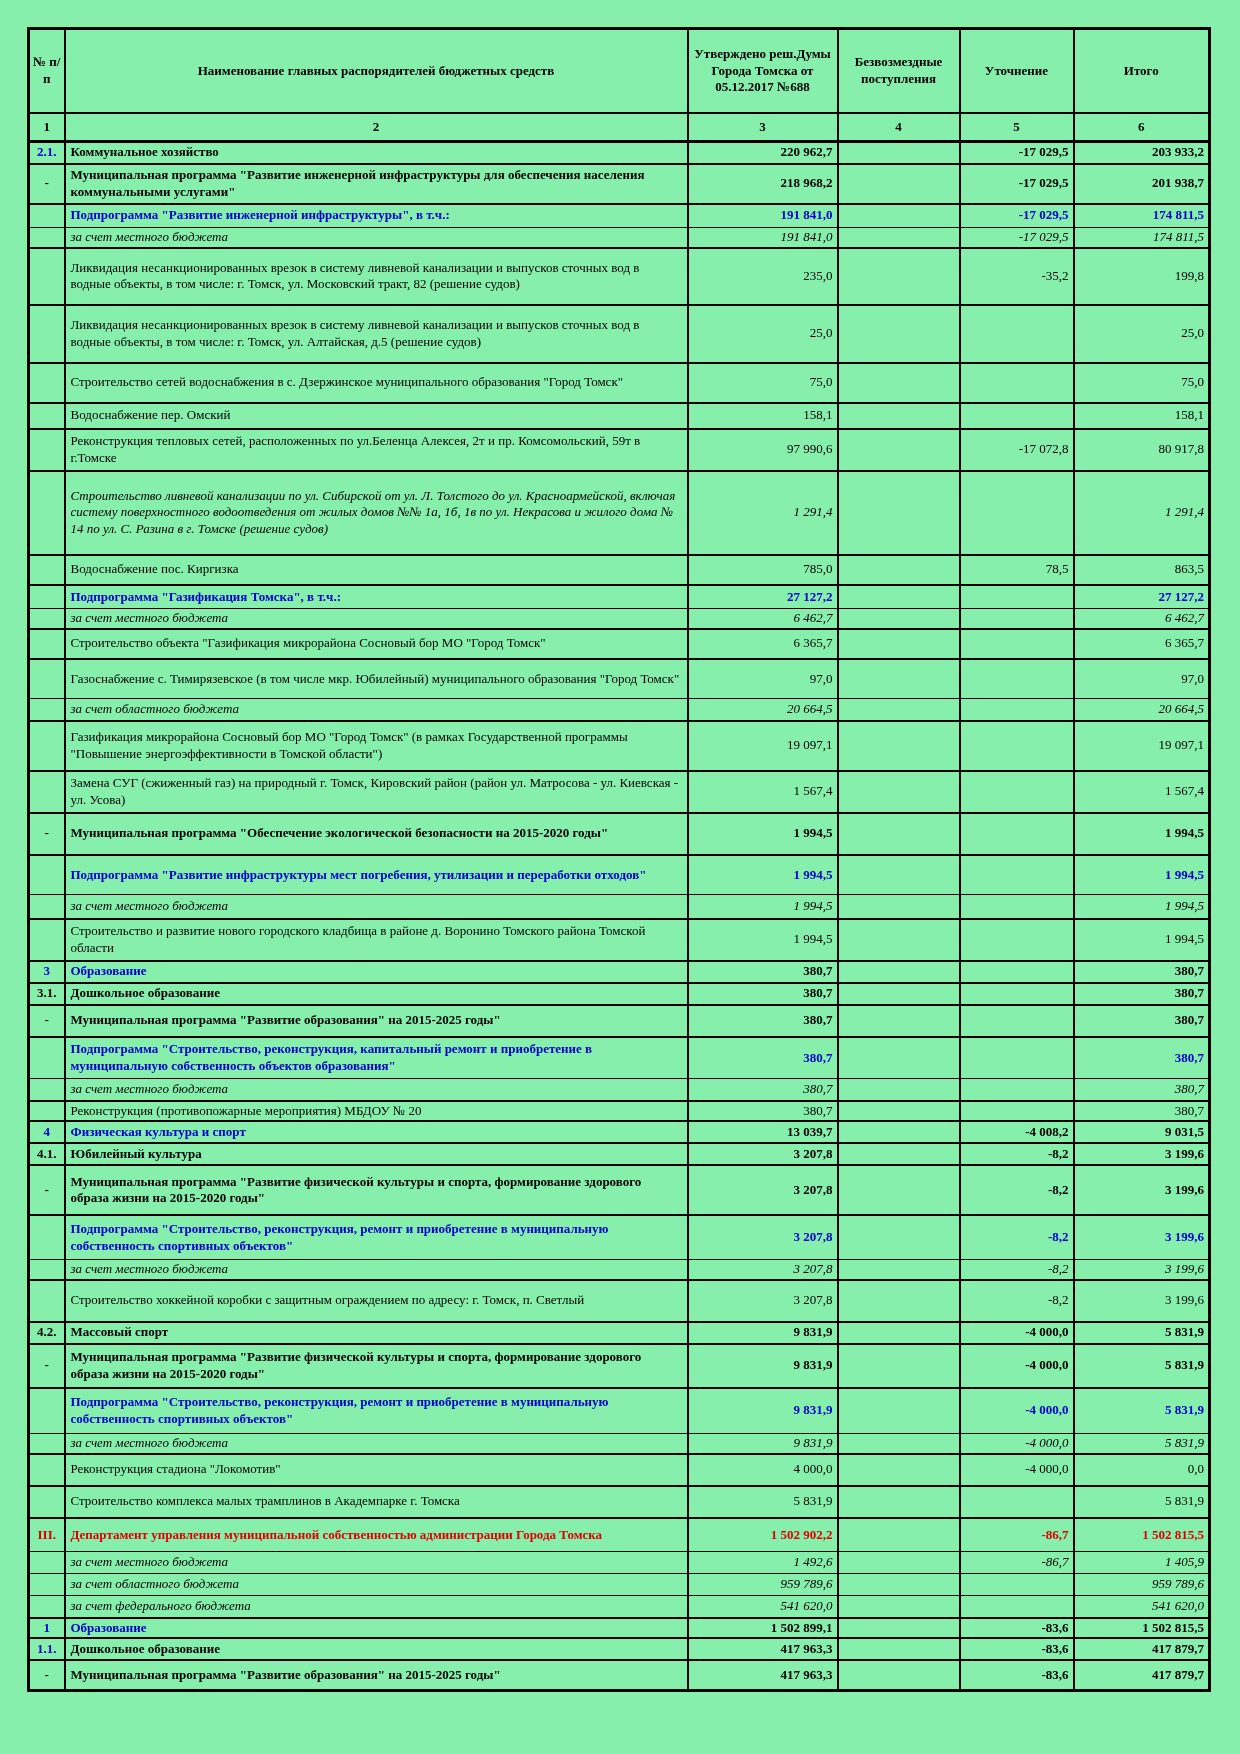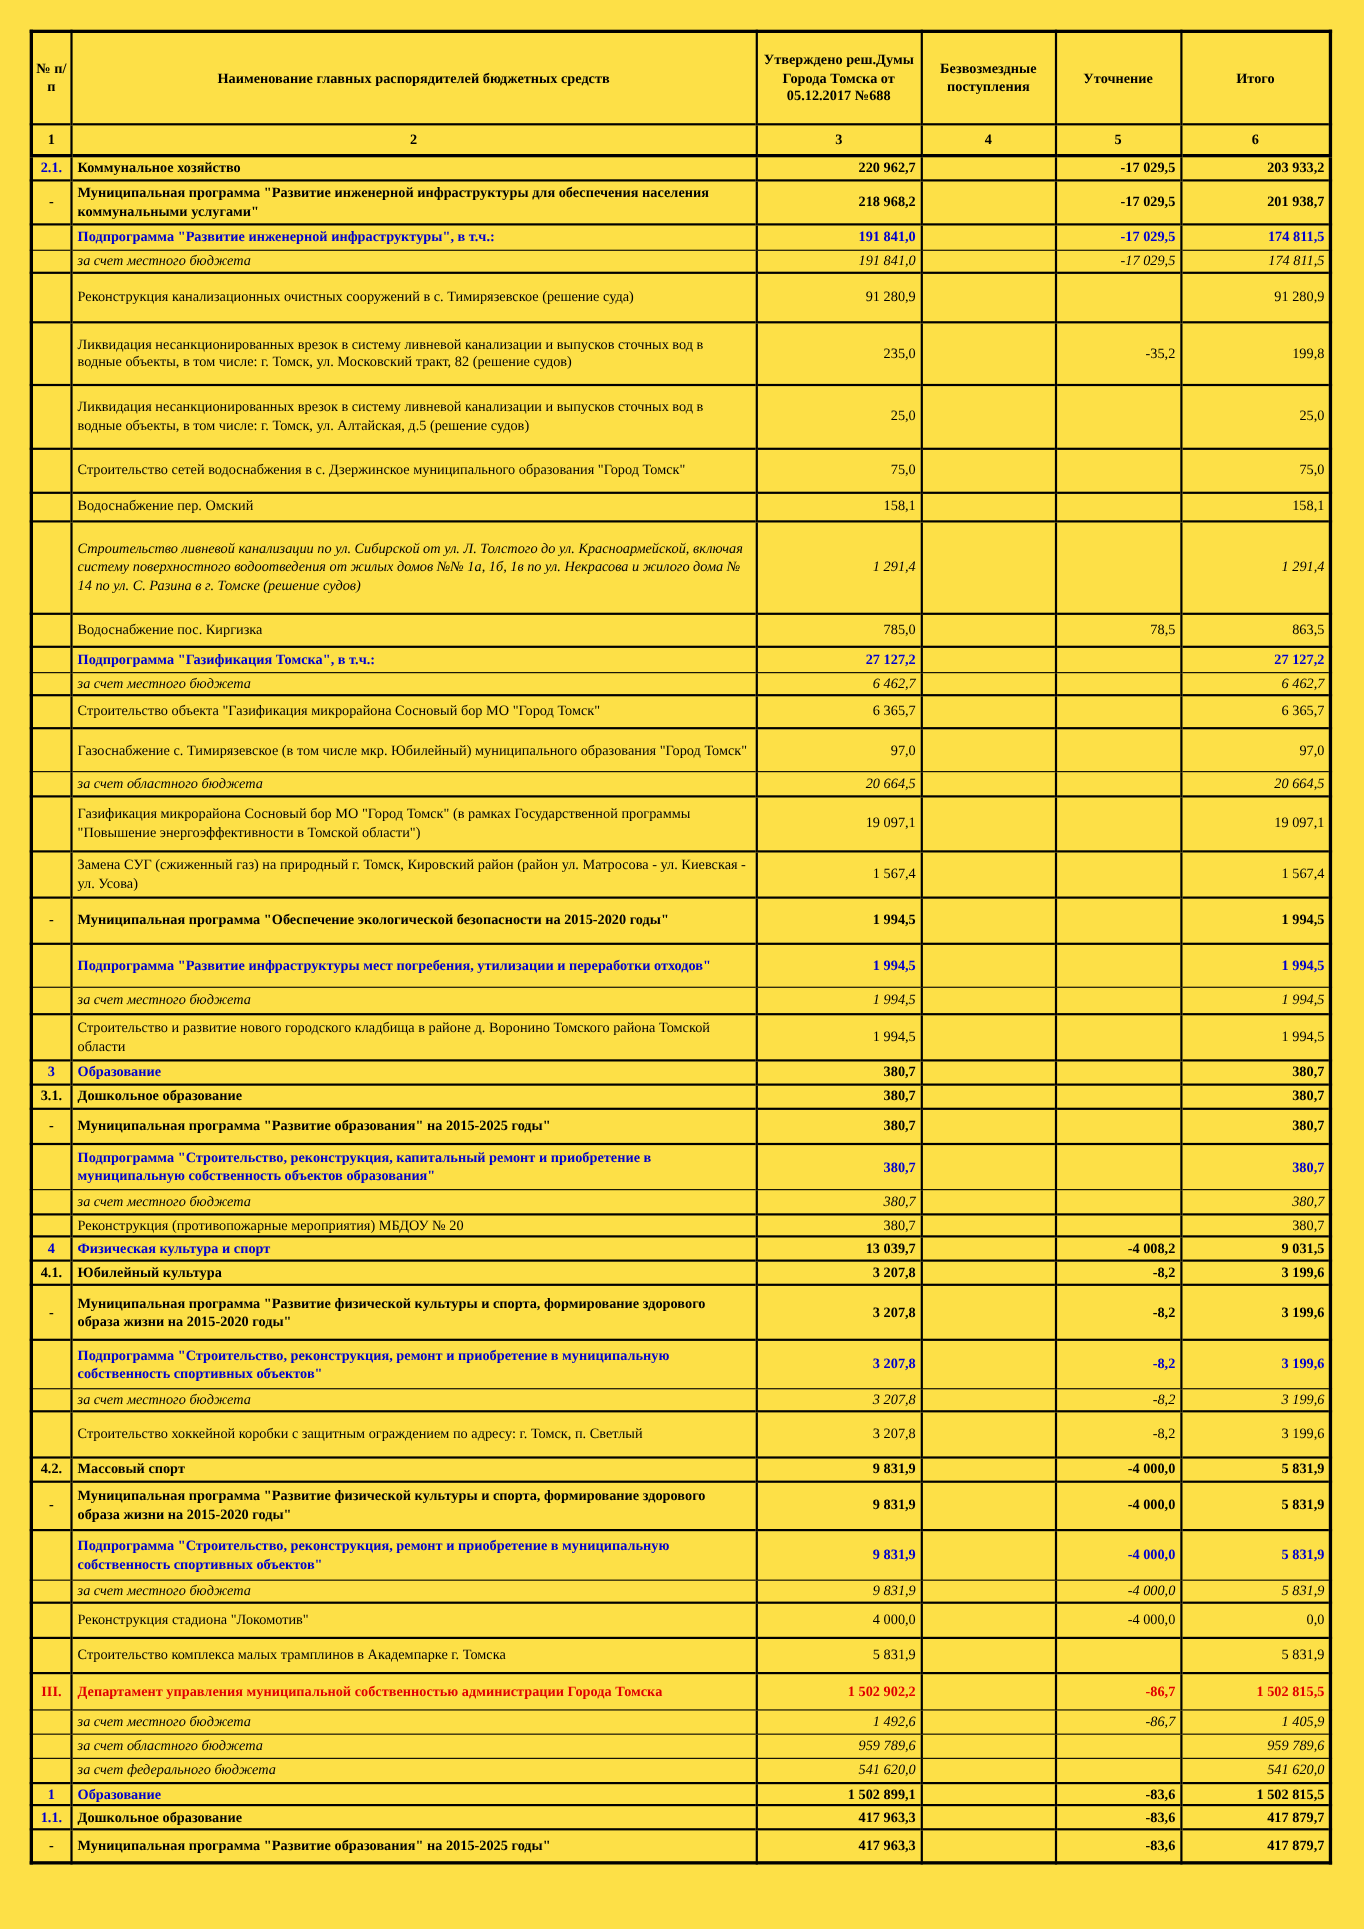--- a/index.html
+++ b/index.html
@@ -2,21 +2,21 @@
 <html style="--blue: #0000cc; --red: #e00000;"><head>
 <meta charset="utf-8">
 <style>
   html,body{margin:0;padding:0;background:#ffffff;}
   body{
     width:1240px;height:1754px;
     font-family:"Liberation Serif","DejaVu Serif",serif;
     color:#000;
     -webkit-font-smoothing:antialiased;
   }
-  .page{position:relative;width:1240px;height:1754px;background:#fde047;overflow:hidden;}
+  .page{position:relative;width:1240px;height:1754px;background:#86efac;overflow:hidden;}
   table.budget{
     position:absolute;left:27px;top:27px;
     border-collapse:collapse;
     table-layout:fixed;
     width:1181px;
     border:3px solid #000;
     font-size:13px;
     line-height:1.28;
   }
   col.c-num{width:36px;}
@@ -111,28 +111,20 @@
           <td class="c-val">174 811,5</td>
         </tr>
         <tr class="fund" style="height: 18px;">
           <td class="c-num"></td>
           <td class="c-name">за счет местного бюджета</td>
           <td class="c-val">191 841,0</td>
           <td class="c-val"></td>
           <td class="c-val">-17 029,5</td>
           <td class="c-val">174 811,5</td>
         </tr>
-        <tr class="item" style="height: 45px;">
-          <td class="c-num"></td>
-          <td class="c-name">Реконструкция канализационных очистных сооружений в с. Тимирязевское (решение суда)</td>
-          <td class="c-val">91 280,9</td>
-          <td class="c-val"></td>
-          <td class="c-val"></td>
-          <td class="c-val">91 280,9</td>
-        </tr>
         <tr class="item" style="height: 57px;">
           <td class="c-num"></td>
           <td class="c-name">Ликвидация несанкционированных врезок в систему ливневой канализации и выпусков сточных вод в водные объекты, в том числе: г. Томск, ул.  Московский тракт, 82 (решение судов)</td>
           <td class="c-val">235,0</td>
           <td class="c-val"></td>
           <td class="c-val">-35,2</td>
           <td class="c-val">199,8</td>
         </tr>
         <tr class="item" style="height: 58px;">
           <td class="c-num"></td>
@@ -150,20 +142,28 @@
           <td class="c-val"></td>
           <td class="c-val">75,0</td>
         </tr>
         <tr class="item" style="height: 26px;">
           <td class="c-num"></td>
           <td class="c-name">Водоснабжение пер. Омский</td>
           <td class="c-val">158,1</td>
           <td class="c-val"></td>
           <td class="c-val"></td>
           <td class="c-val">158,1</td>
+        </tr>
+        <tr class="item" style="height: 42px;">
+          <td class="c-num"></td>
+          <td class="c-name">Реконструкция тепловых сетей, расположенных по ул.Беленца Алексея, 2т и пр. Комсомольский, 59т в г.Томске</td>
+          <td class="c-val">97 990,6</td>
+          <td class="c-val"></td>
+          <td class="c-val">-17 072,8</td>
+          <td class="c-val">80 917,8</td>
         </tr>
         <tr class="item" style="height: 84px; font-style: italic;">
           <td class="c-num"></td>
           <td class="c-name">Строительство ливневой канализации по ул. Сибирской от ул. Л. Толстого до ул. Красноармейской, включая систему поверхностного водоотведения от жилых домов №№ 1а, 1б, 1в по ул. Некрасова и жилого дома № 14 по ул. С. Разина в г. Томске (решение судов)</td>
           <td class="c-val">1 291,4</td>
           <td class="c-val"></td>
           <td class="c-val"></td>
           <td class="c-val">1 291,4</td>
         </tr>
         <tr class="item" style="height: 30px;">

